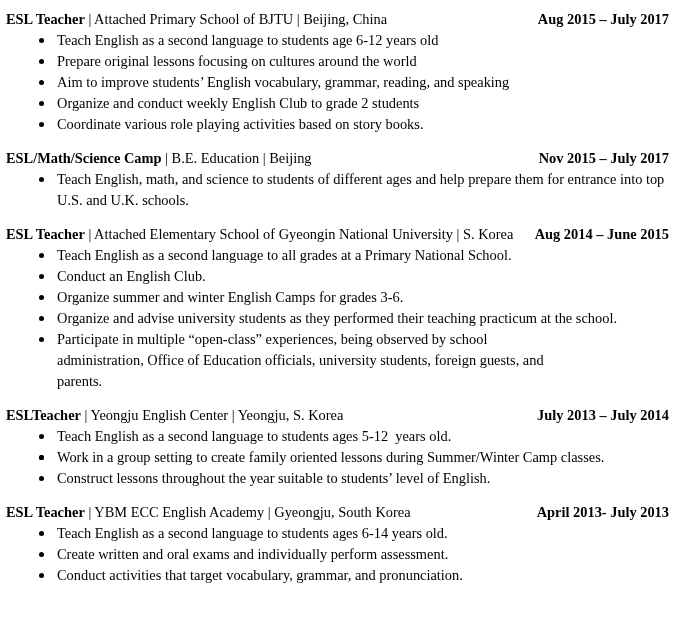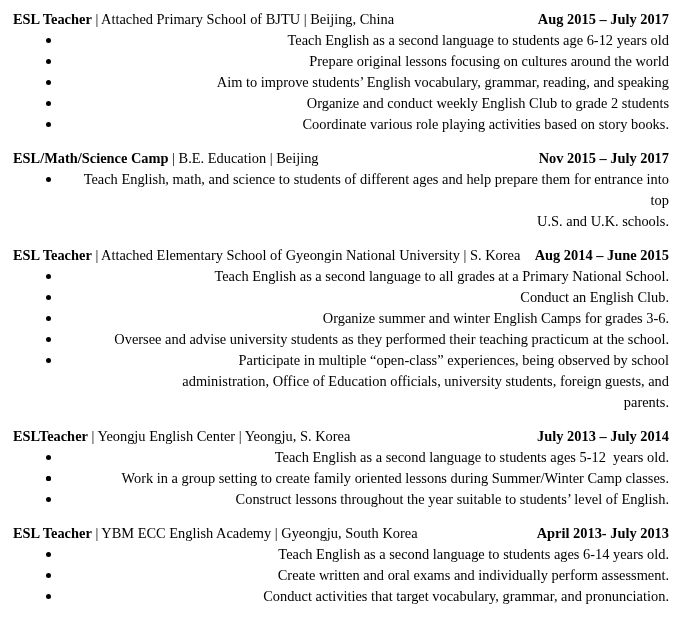--- a/index.html
+++ b/index.html
@@ -11,21 +11,21 @@
     height: 622px;
     overflow: hidden;
     background: #ffffff;
     color: #000000;
     font-family: "Liberation Serif", "DejaVu Serif", serif;
     font-size: 14.4px;
     box-sizing: border-box;
     padding: 9px 5px 0 5px;
   }
   .job {
-    margin: 0 0 13px 8px;
+    margin: 0 0 13px 1px;
   }
   .job-header {
     display: flex;
     justify-content: space-between;
     align-items: baseline;
     line-height: 21px;
     white-space: nowrap;
   }
   .job-left {
     flex: 1 1 auto;
@@ -46,21 +46,20 @@
   }
   ul.job-bullets {
     list-style: none;
     margin: 0;
     padding: 0;
   }
   ul.job-bullets li {
     position: relative;
     padding-left: 51px;
     line-height: 21px;
-    text-align: right;
   }
   .bullet-dot {
     position: absolute;
     left: 33px;
     top: 8px;
     width: 5px;
     height: 5px;
     border-radius: 50%;
     background: #000000;
   }
@@ -104,21 +103,21 @@
   <div class="job-header">
     <div class="job-left">
       <span class="job-title">ESL Teacher</span><span class="job-subtitle">| Attached Elementary School of Gyeongin National University | S. Korea</span>
     </div>
     <div class="job-dates">Aug 2014 – June 2015</div>
   </div>
   <ul class="job-bullets">
     <li><span class="bullet-dot"></span><span class="bullet-text">Teach English as a second language to all grades at a Primary National School.</span></li>
     <li><span class="bullet-dot"></span><span class="bullet-text">Conduct an English Club.</span></li>
     <li><span class="bullet-dot"></span><span class="bullet-text">Organize summer and winter English Camps for grades 3-6.</span></li>
-    <li><span class="bullet-dot"></span><span class="bullet-text">Oversee and advise university students as they performed their teaching practicum at the school.</span></li>
+    <li><span class="bullet-dot"></span><span class="bullet-text">Organize and advise university students as they performed their teaching practicum at the school.</span></li>
     <li><span class="bullet-dot"></span><span class="bullet-text">Participate in multiple “open-class” experiences, being observed by school
 administration, Office of Education officials, university students, foreign guests, and
 parents.</span></li>
   </ul>
 </section>
 
 <section class="job">
   <div class="job-header">
     <div class="job-left">
       <span class="job-title">ESLTeacher</span><span class="job-subtitle">| Yeongju English Center | Yeongju, S. Korea</span>

